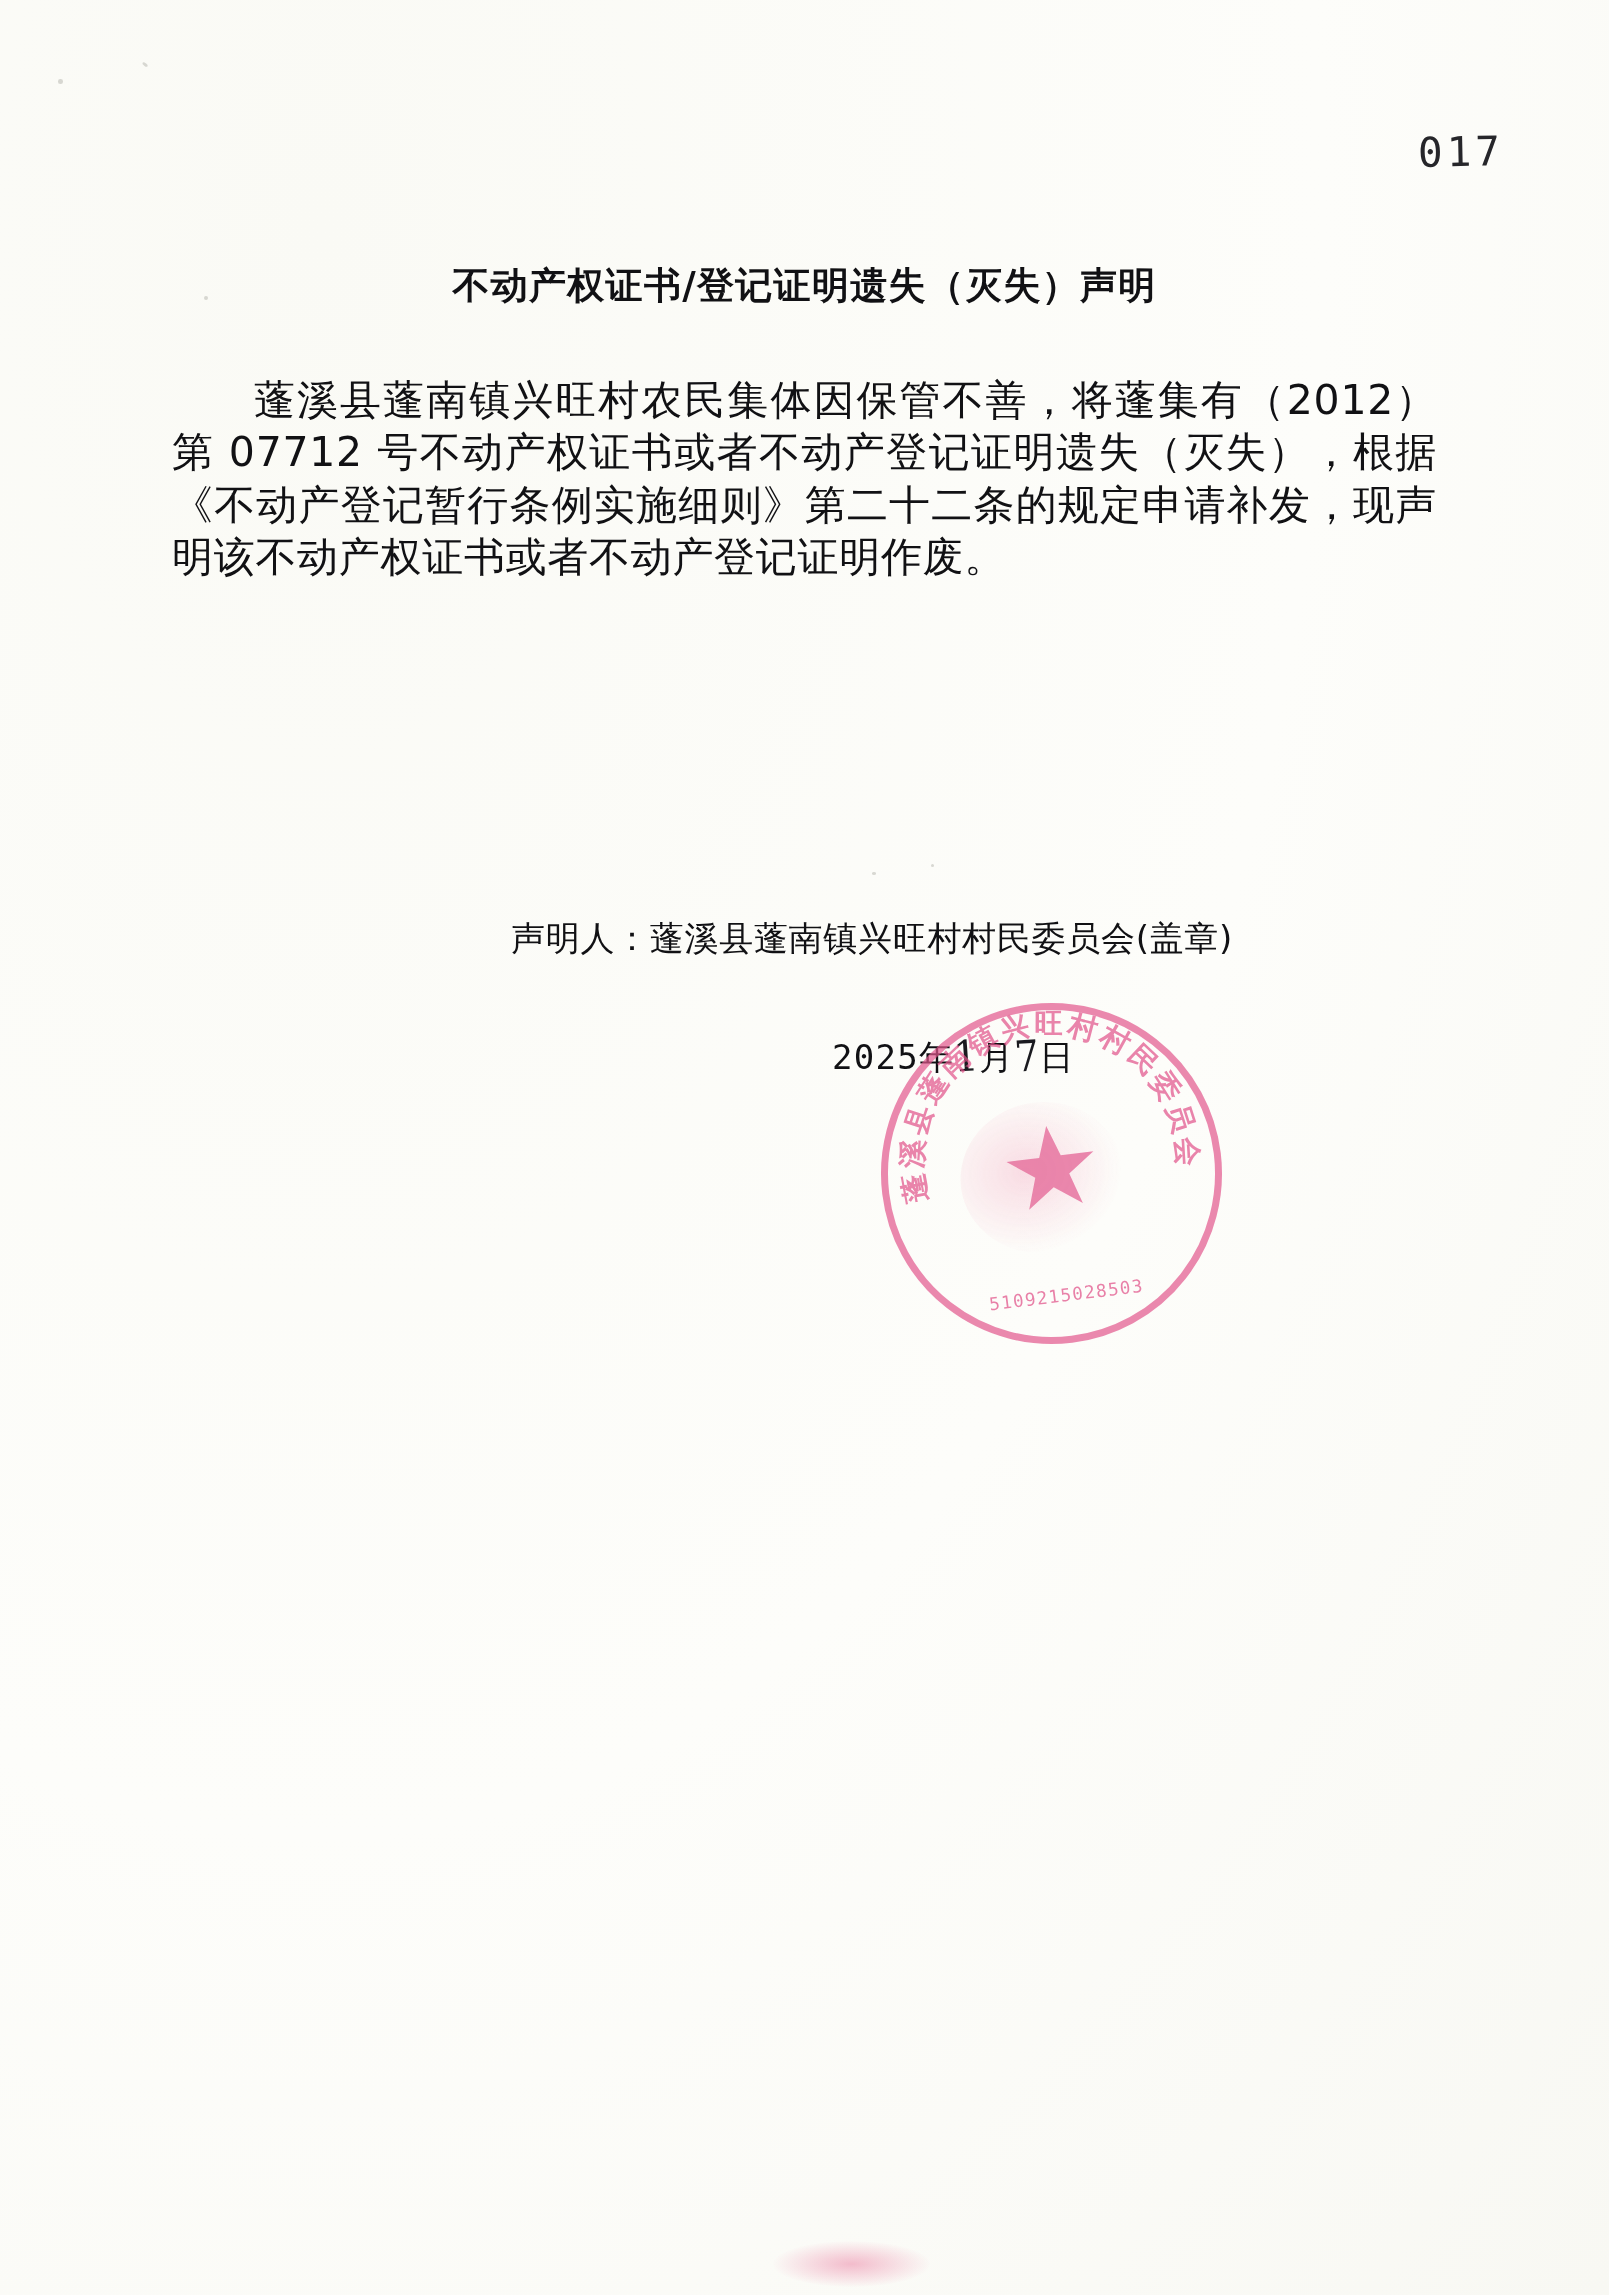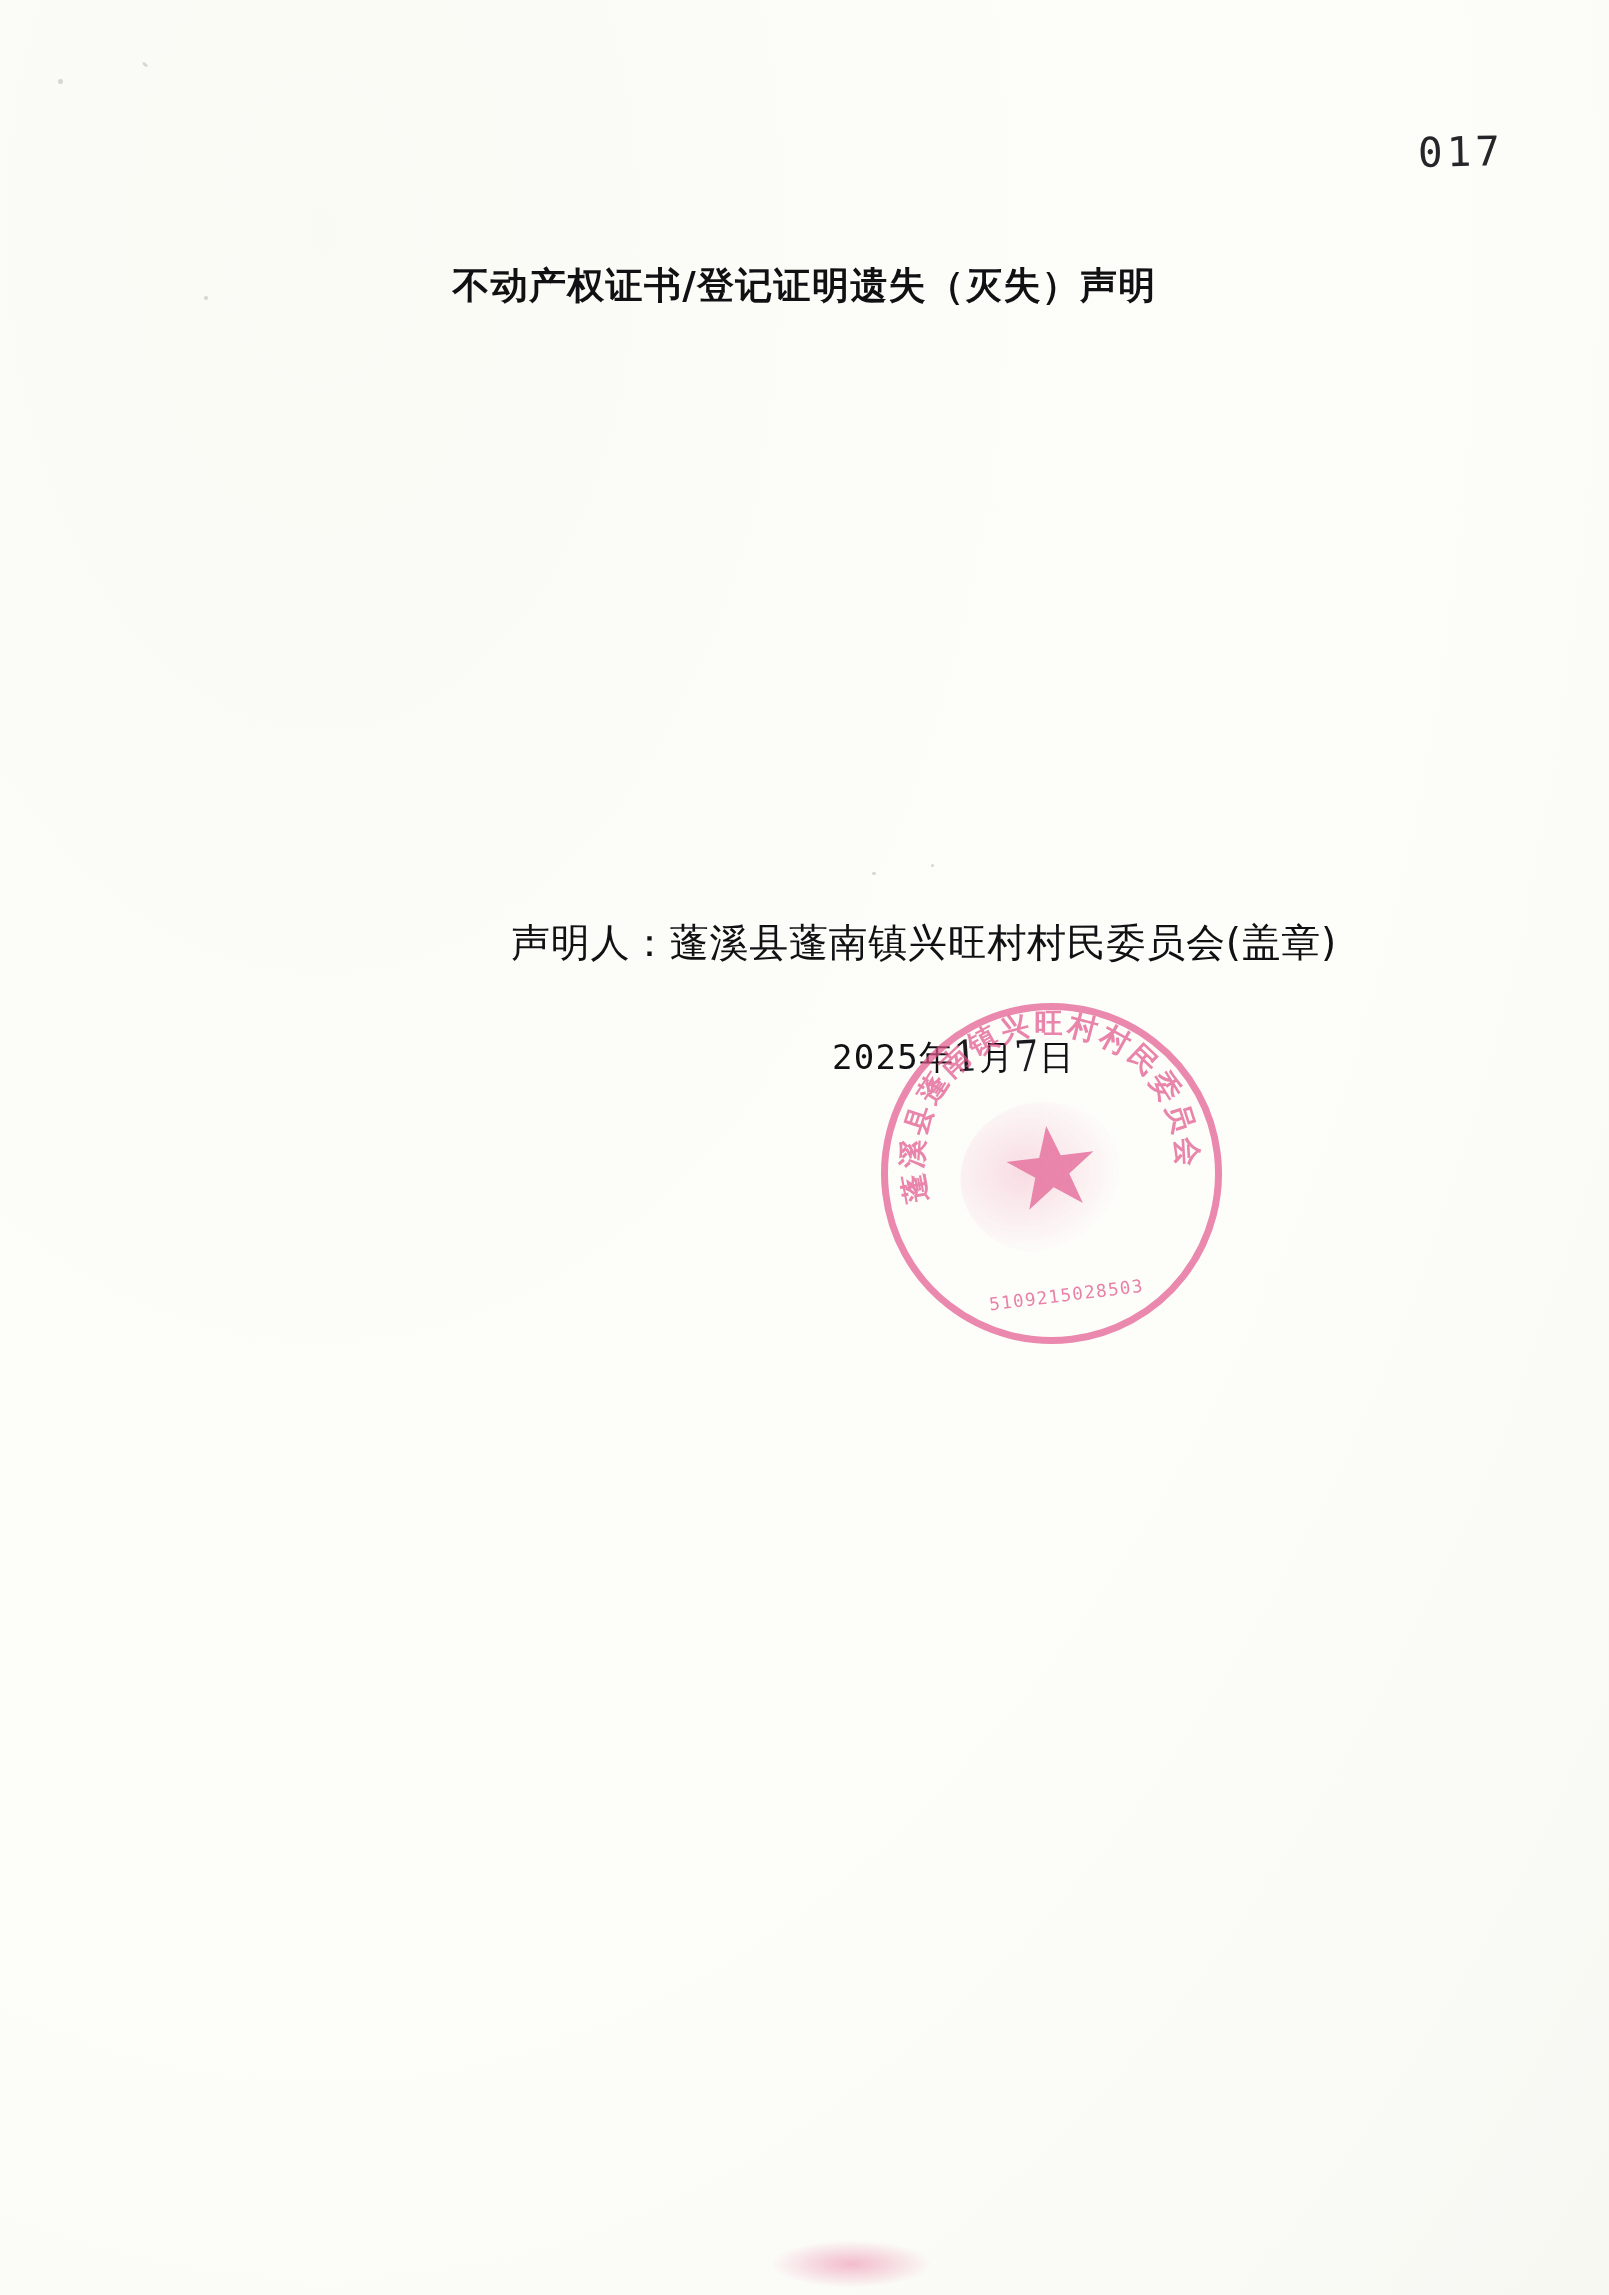--- a/index.html
+++ b/index.html
@@ -77,21 +77,21 @@
     text-indent: 2em;
   }
   .para-main {
     text-align-last: left;
   }
 
   .signature-line {
     position: absolute;
     top: 916px;
     left: 511px;
-    font-size: 39px;
+    font-size: 34px;
     color: #111114;
     letter-spacing: 0.7px;
     white-space: nowrap;
   }
   .date-line {
     position: absolute;
     top: 1035px;
     left: 832px;
     font-size: 34px;
     color: #111114;
@@ -184,20 +184,21 @@
   <div class="speck" style="left:142px; top:63px; width:5.9px; height:3.3px; transform:rotate(35deg);"></div>
   <div class="speck" style="left:204px; top:296px; width:3.9px; height:3.9px;"></div>
   <div class="speck" style="left:872px; top:872px; width:3.9px; height:2.6px;"></div>
   <div class="speck" style="left:931px; top:864px; width:3.3px; height:3.3px;"></div>
 
   <div class="page-number">017</div>
 
   <h1 class="doc-title">不动产权证书/登记证明遗失（灭失）声明</h1>
 
   <div class="body-block">
+    <p class="para para-indent para-main">蓬溪县蓬南镇兴旺村农民集体因保管不善，将蓬集有（2012）第 07712 号不动产权证书或者不动产登记证明遗失（灭失），根据《不动产登记暂行条例实施细则》第二十二条的规定申请补发，现声明该不动产权证书或者不动产登记证明作废。</p>
   </div>
 
   <div class="signature-line">
     <span>声明人：</span><span>蓬溪县蓬南镇兴旺村村民委员会</span><span>(盖章)</span>
   </div>
 
   <div class="date-line">
     <span class="date-num">2025</span><span>年</span><span class="date-hand">1</span><span>月</span><span class="date-hand">7</span><span>日</span>
   </div>
 

